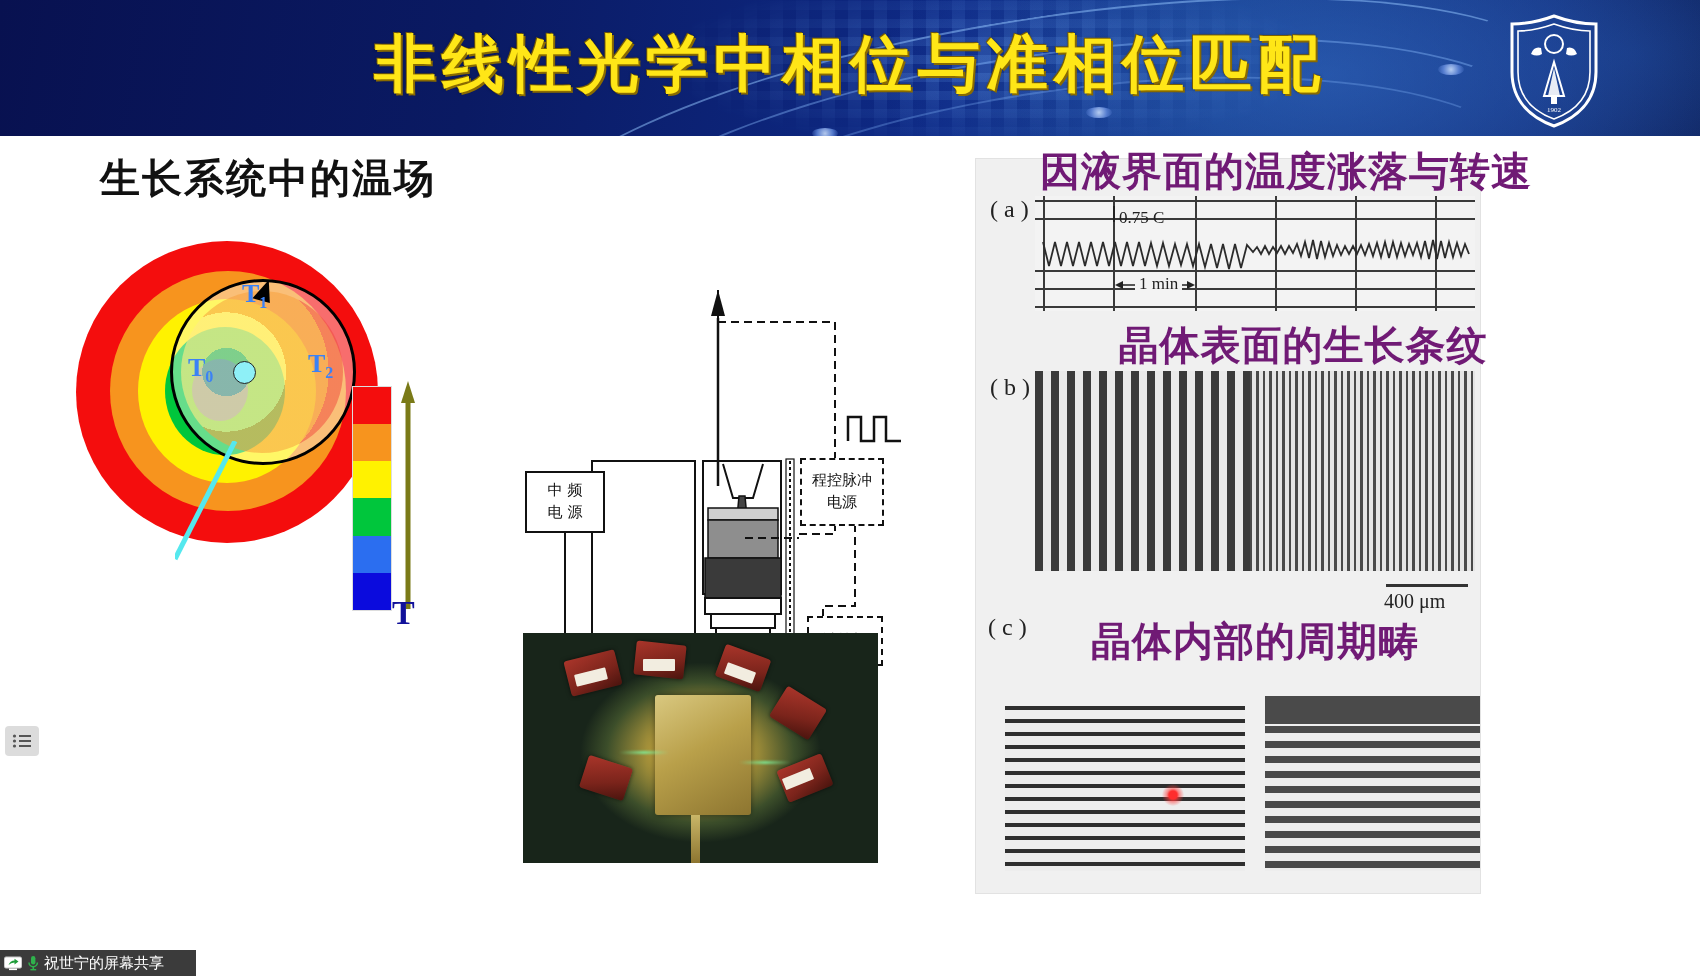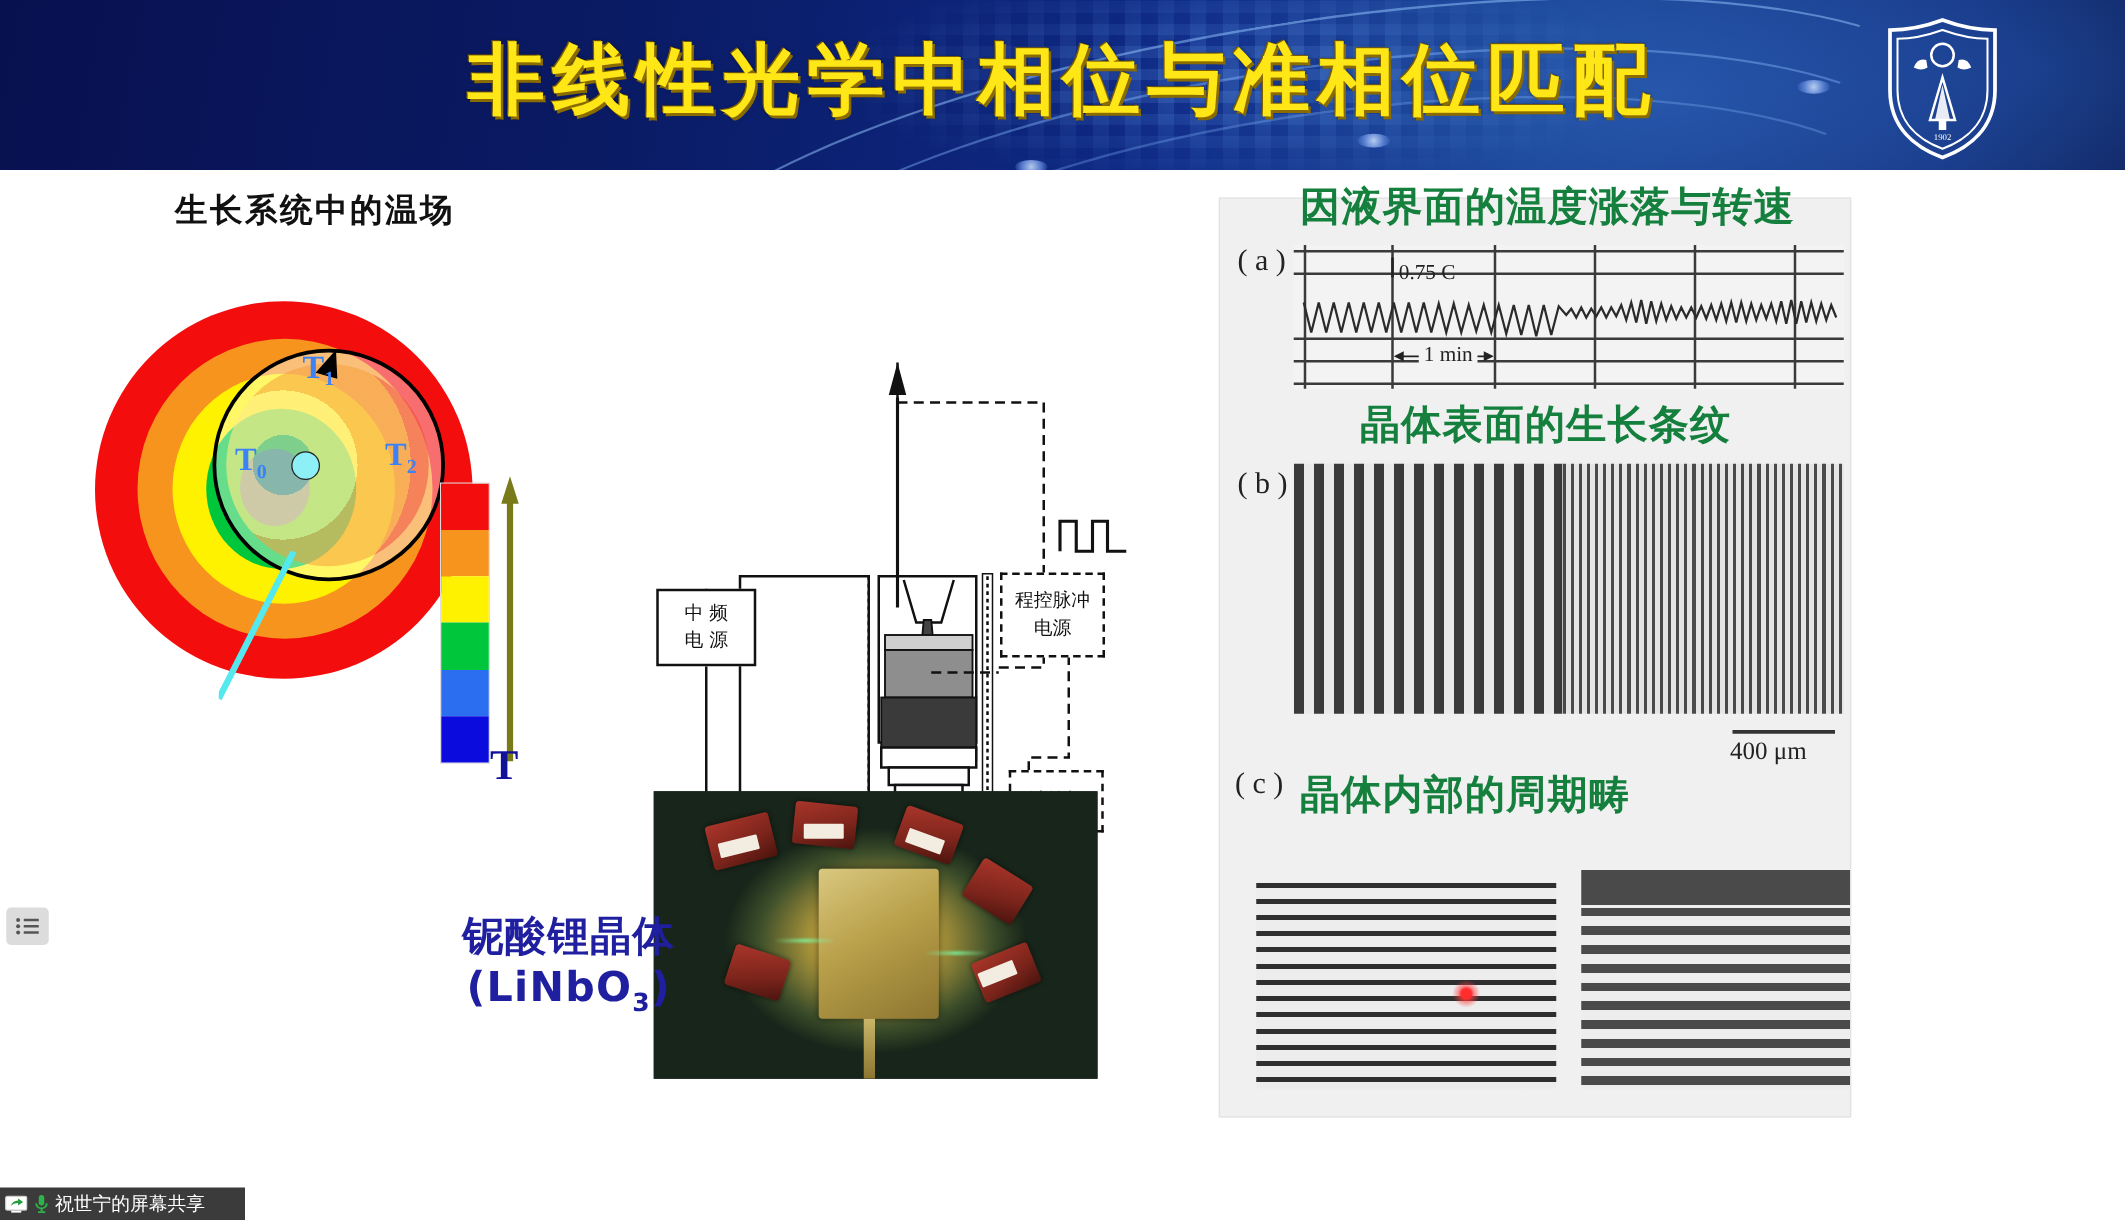--- a/index.html
+++ b/index.html
@@ -57,32 +57,32 @@
   
   #slide {
     position: absolute; left: 0; top: 136px; width: 1700px; height: 810px;
     background: #ffffff;
   }
 
   
   .title-black {
     position: absolute;
     font-family: "DejaVu Sans", sans-serif;
-    font-size: 26px; font-weight: bold; color: #111; letter-spacing: 2px; margin-left: 40px;
+    font-size: 40px; font-weight: bold; color: #111; letter-spacing: 2px;
   }
   .title-blue {
     position: absolute;
     font-family: "DejaVu Sans", sans-serif;
     font-size: 33px; font-weight: bold; color: #1f1fa0; letter-spacing: 1px;
   }
   .title-red {
     position: absolute;
     font-family: "DejaVu Sans", sans-serif;
-    font-size: 32px; font-weight: bold; color: #15803d; letter-spacing: 1px;
-    white-space: nowrap; text-align: left;
+    font-size: 40px; font-weight: bold; color: #701a75; letter-spacing: 1px;
+    white-space: nowrap; text-align: center;
   }
 
   
   #tempfield { position: absolute; left: 70px; top: 105px; width: 370px; height: 370px; }
   .ring { position: absolute; border-radius: 50%; }
   #ring-red   { left: 6px;  top: 0px;   width: 302px; height: 302px; background: #f40d0d; }
   #ring-orng  { left: 40px; top: 30px;  width: 236px; height: 240px; background: #f7941e; }
   #ring-yel   { left: 68px; top: 58px;  width: 178px; height: 184px; background: #fff200; }
   #ring-grn   { left: 95px; top: 86px;  width: 120px; height: 128px; background: #00c63c; }
   #ring-blu   { left: 122px;top: 118px; width: 56px;  height: 62px;  background: #2b4fd6; }
@@ -359,24 +359,20 @@
     <div class="crys-tag" style="left:52px;  top:38px; width:32px; height:12px; transform:rotate(-14deg);"></div>
     <div class="crys-tag" style="left:120px; top:26px; width:32px; height:12px;"></div>
     <div class="crys-tag" style="left:202px; top:34px; width:30px; height:12px; transform:rotate(20deg);"></div>
     <div class="crys-tag" style="left:260px; top:140px;width:30px; height:12px; transform:rotate(-22deg);"></div>
     <div class="crys-beam" style="left:96px; top:118px; width:50px;"></div>
     <div class="crys-beam" style="left:216px; top:128px; width:52px;"></div>
     <div style="position:absolute; left:168px; top:182px; width:9px; height:48px;
                 background:linear-gradient(180deg,#c9b668,#8d7530);"></div>
   </div>
 
-  <div class="title-blue" style="left:345px; top:592px; width:220px; text-align:center; line-height:1.25;">
-    <div>铌酸锂晶体</div>
-    <div><span>(LiNbO</span><sub style="font-size:20px">3</sub><span>)</span></div>
-  </div>
 
   <div id="rightpanel"></div>
 
   <div class="title-red" style="left:1040px; top:8px; width:430px;">因液界面的温度涨落与转速</div>
 
   <div class="panel-letter" style="left:990px; top:60px;">( a )</div>
   <div id="fig-a">
     <div class="hline" style="top:4px"></div>
     <div class="hline" style="top:22px"></div>
     <div class="hline" style="top:74px"></div>

